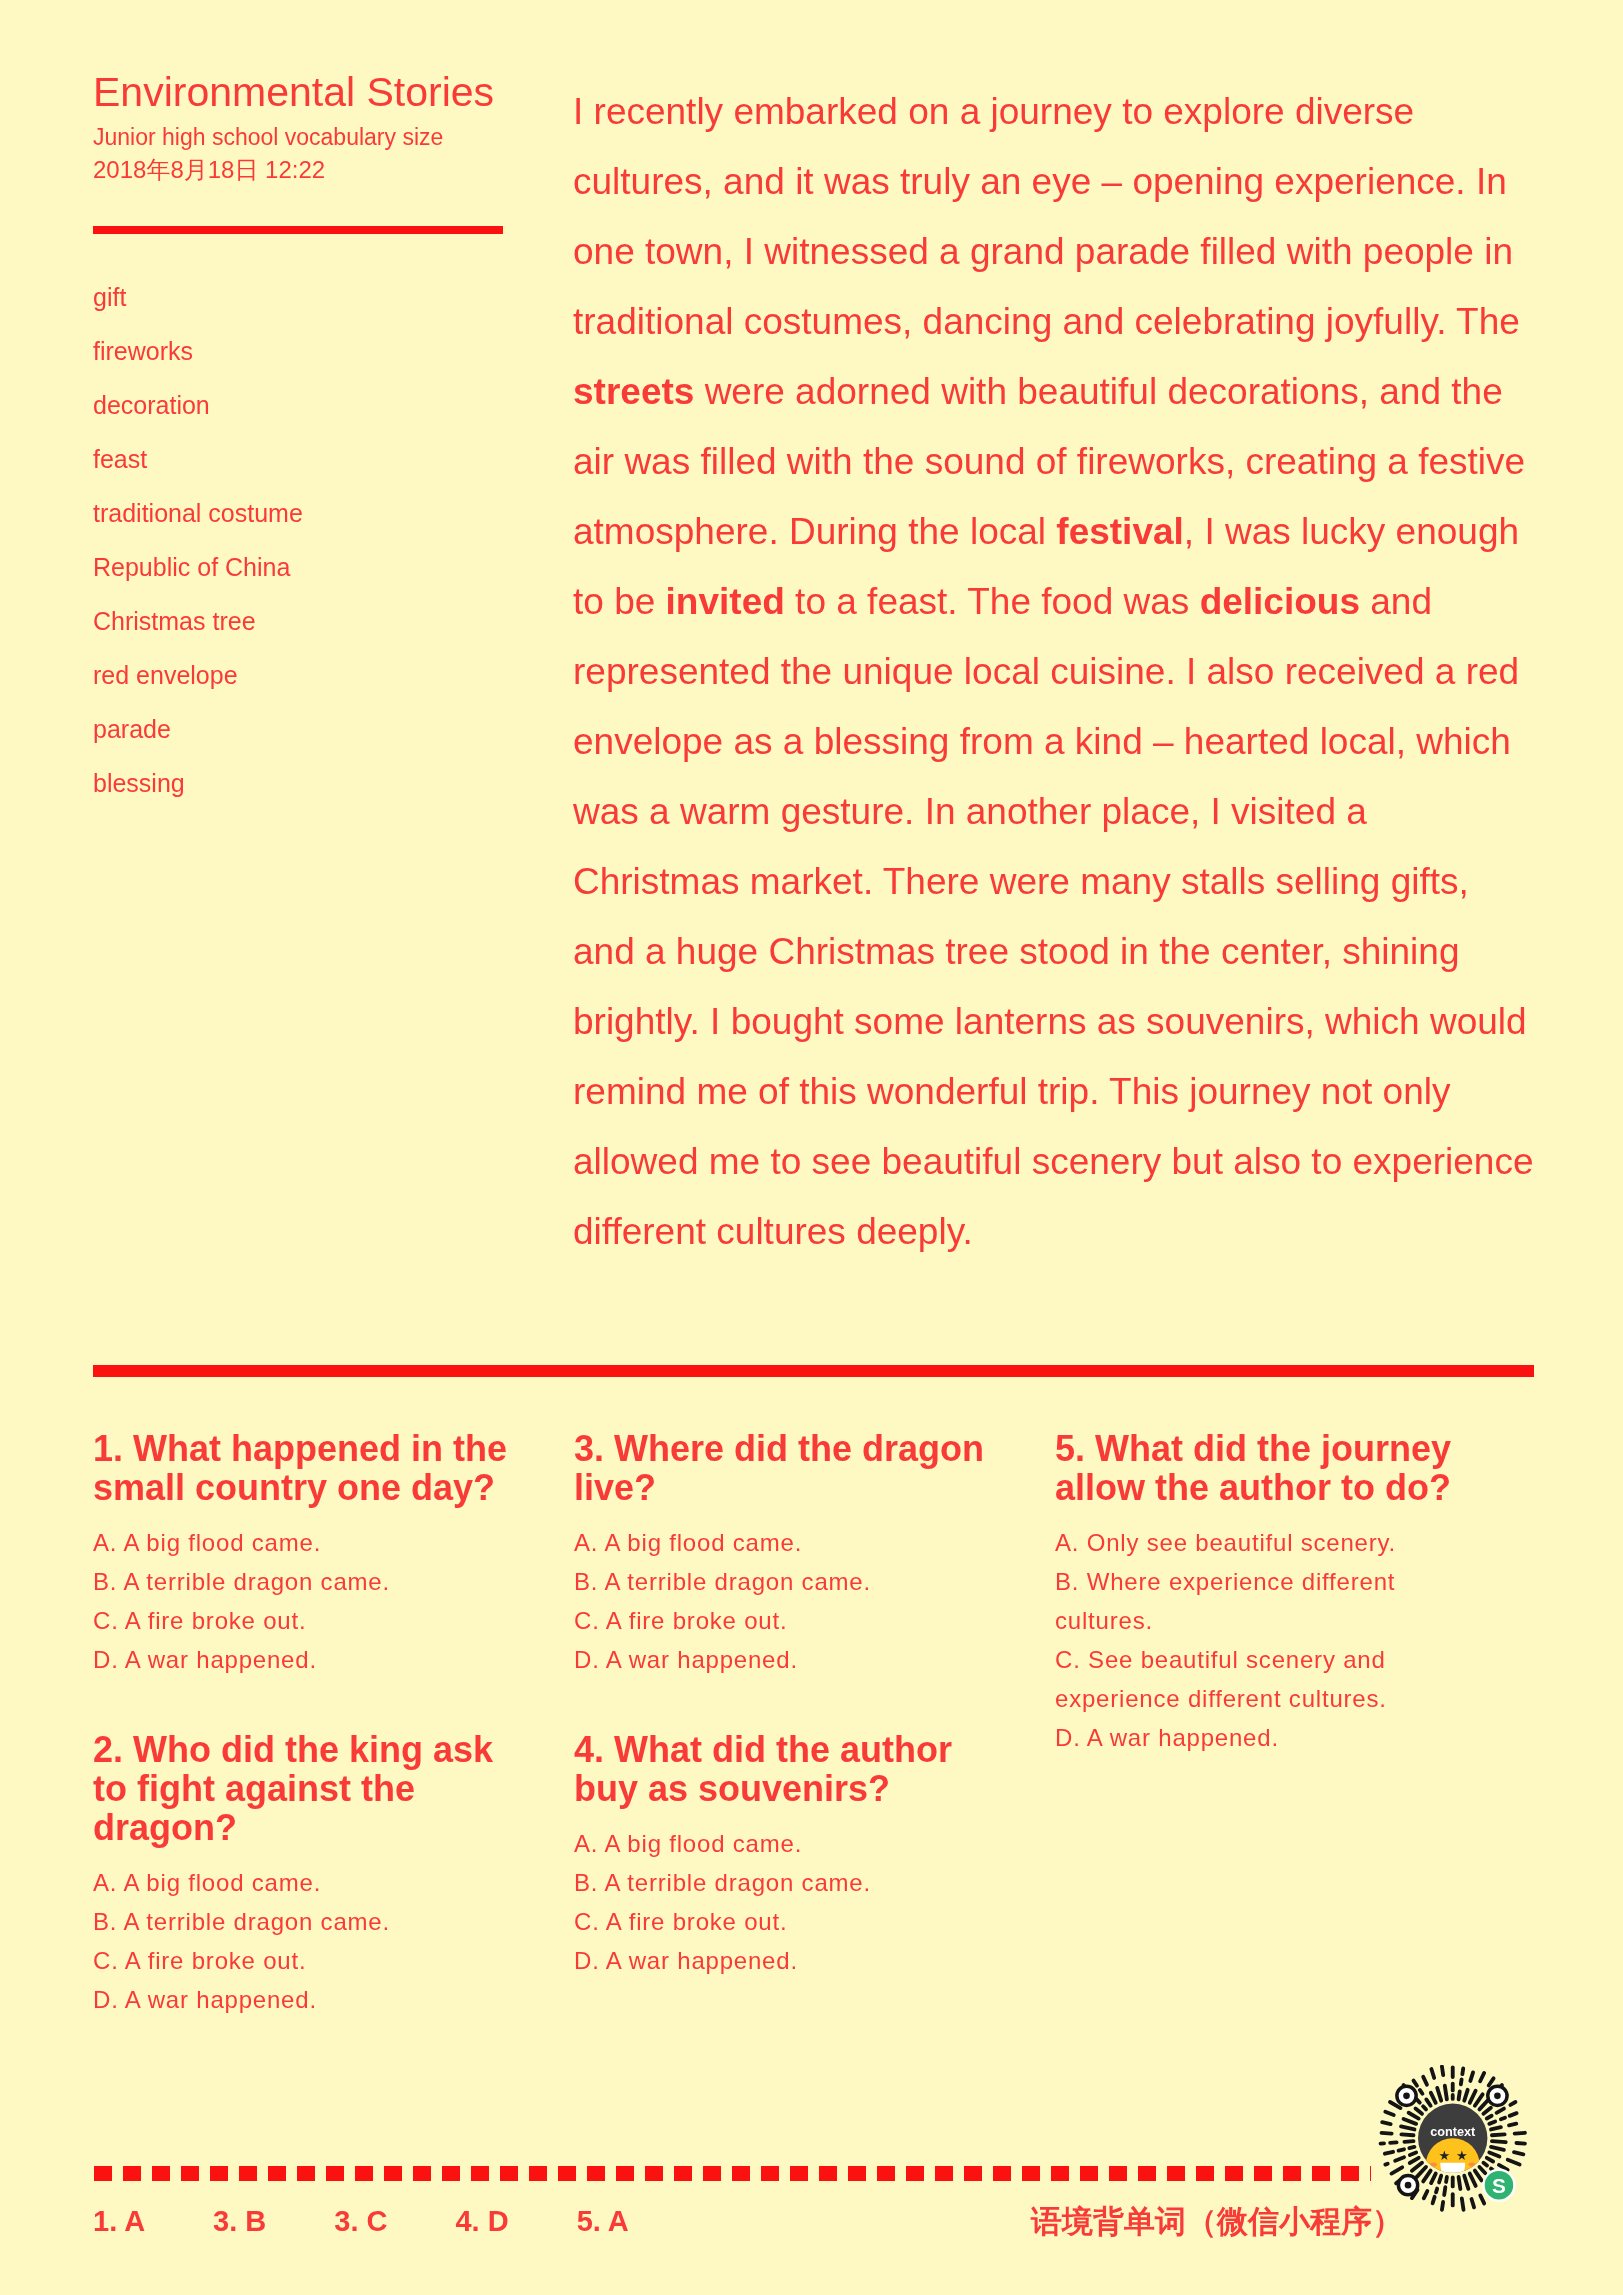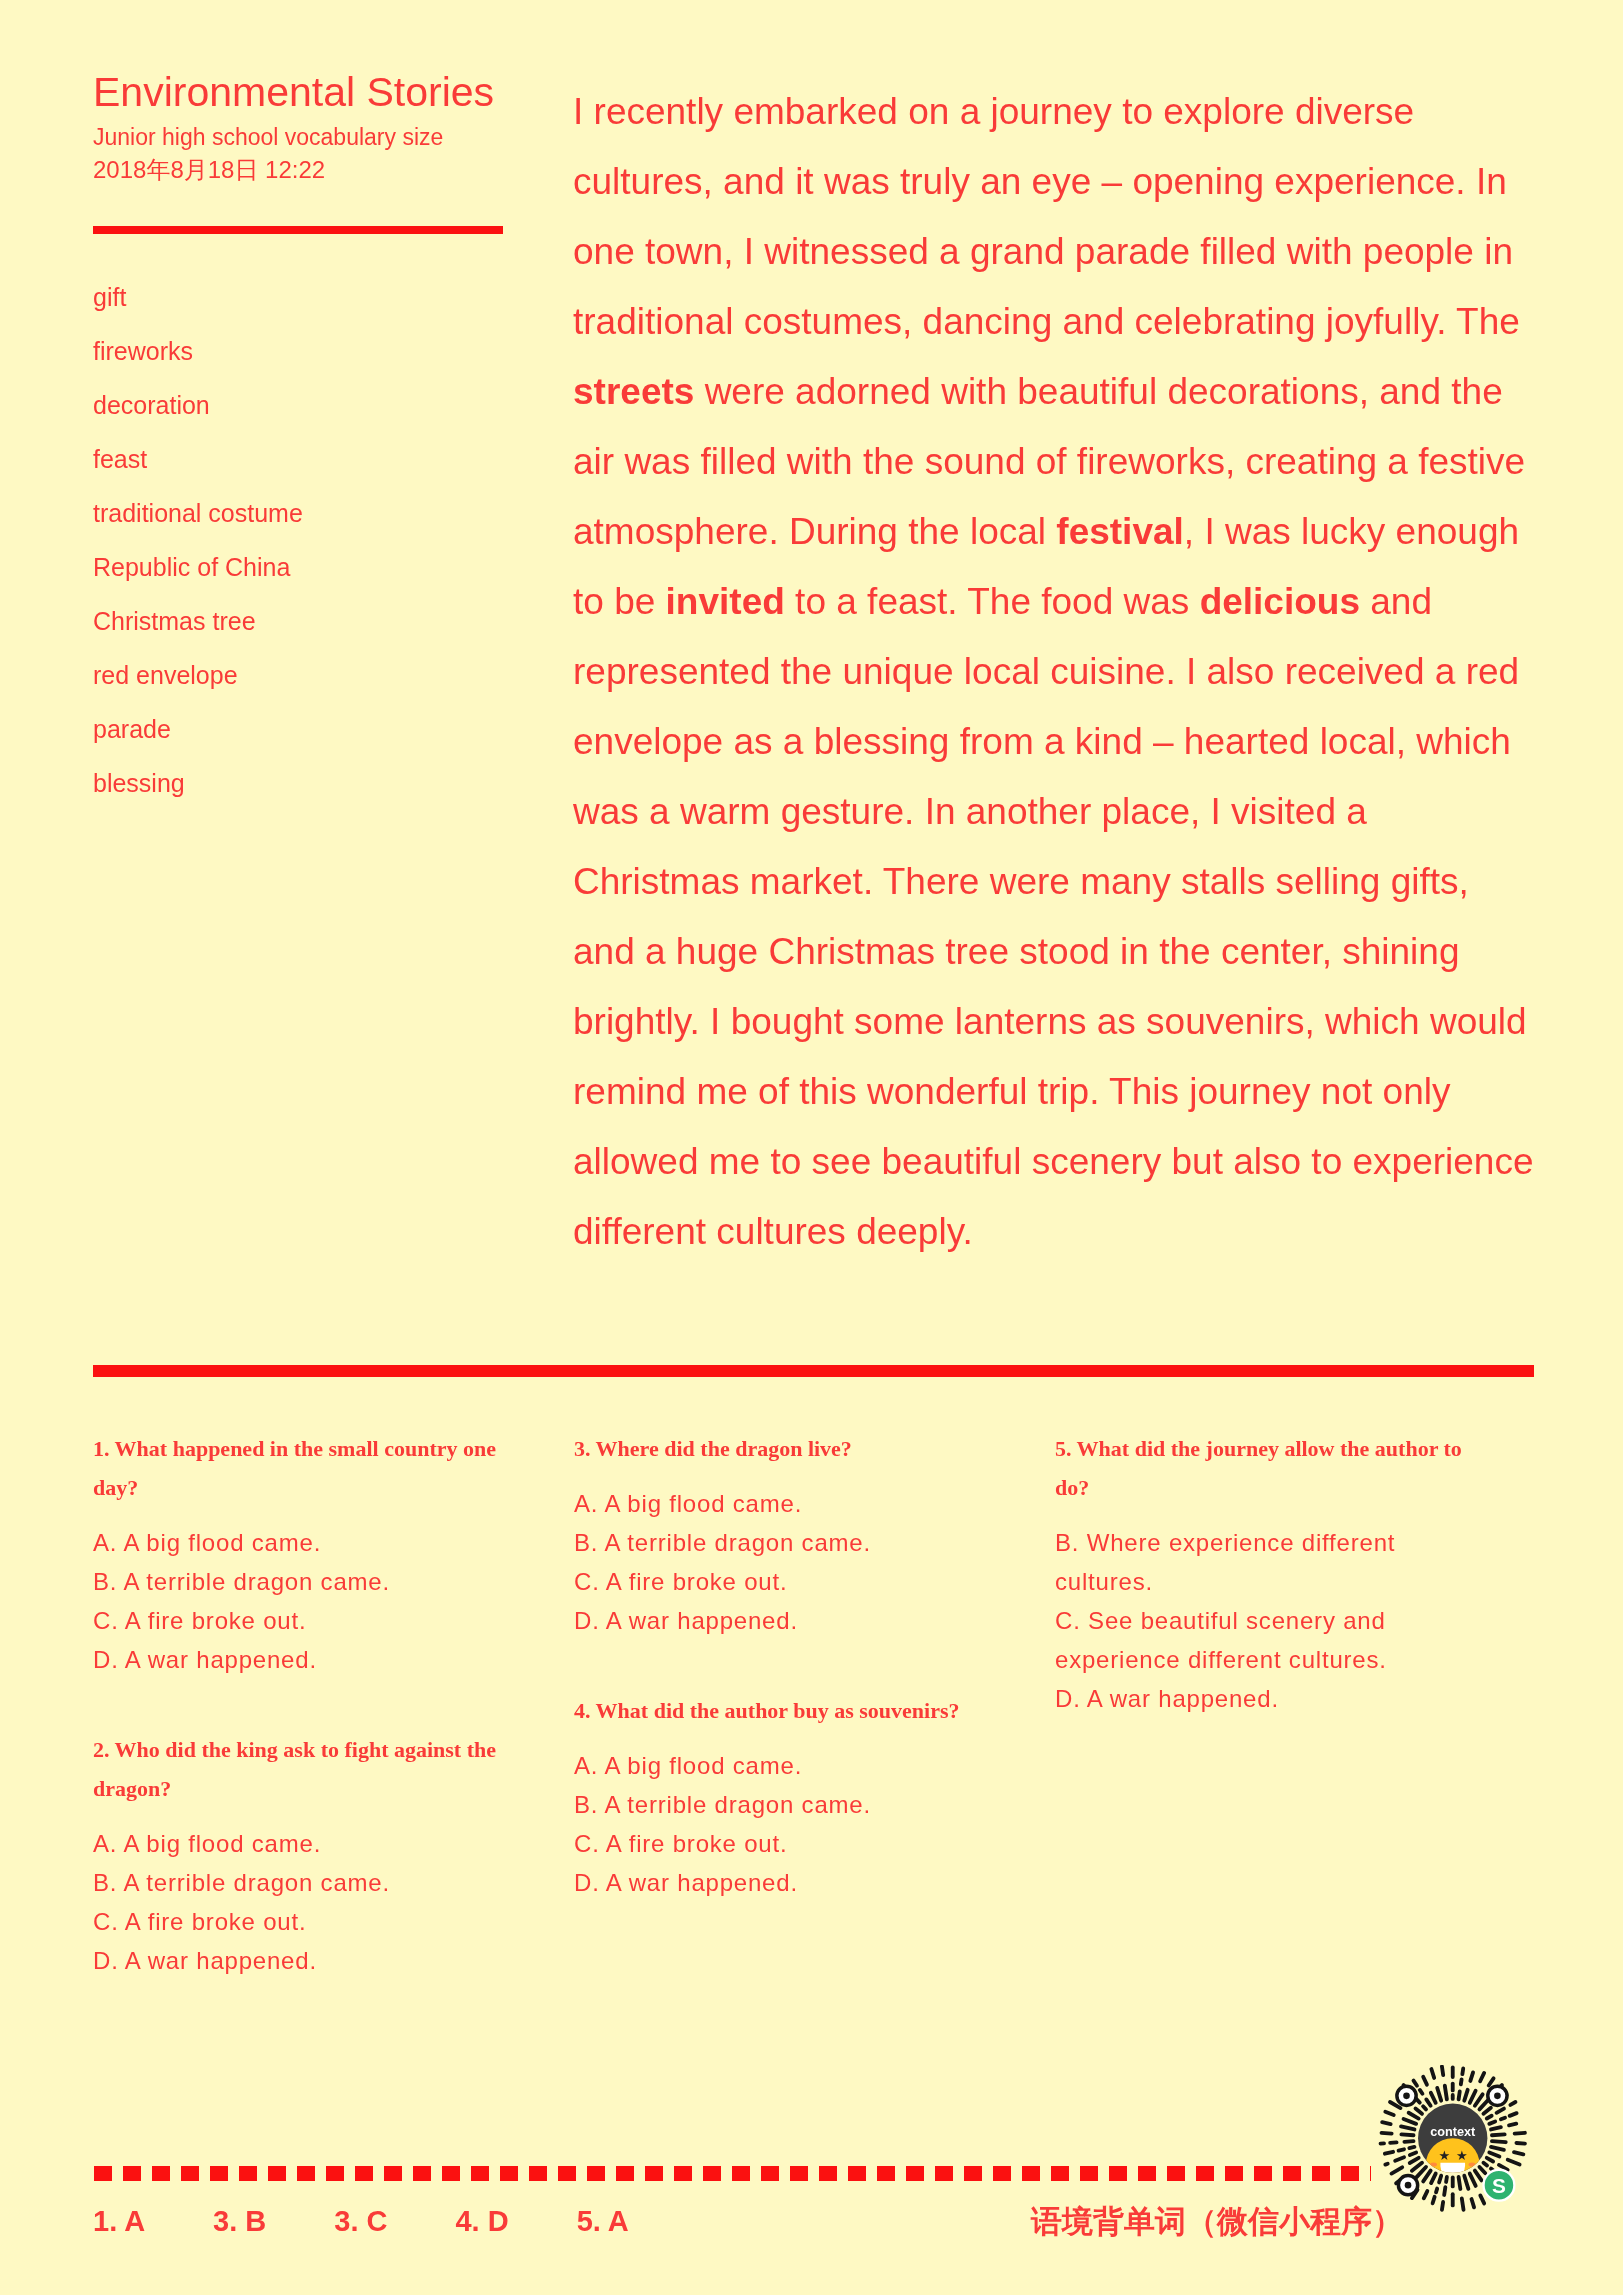--- a/index.html
+++ b/index.html
@@ -27,21 +27,21 @@
   .vocab{position:absolute;left:93px;top:270px;font-size:25px;line-height:54px;}
   
   .passage{position:absolute;left:573px;top:77px;width:966px;font-size:37px;line-height:70px;}
   .passage b{font-weight:bold;}
   
   .section-rule{position:absolute;left:93px;top:1365px;width:1441px;height:11.6px;background:var(--line-red);}
   
   .questions{position:absolute;left:93px;top:1429px;width:1394px;display:flex;gap:48px;}
   .q-col{width:433px;flex:0 0 433px;}
   .question{margin-bottom:51px;}
-  .q-heading{font-weight:bold;font-size:22px;line-height:39px;margin:0 0 16px 0;font-family:Liberation Serif, serif;}
+  .q-heading{font-weight:bold;font-size:36px;line-height:39px;margin:0 0 16px 0;}
   .q-option{font-size:24px;line-height:39px;letter-spacing:0.8px;}
   
   .answers-rule{
     position:absolute;left:94px;top:2166px;width:1277px;height:14.7px;
     background:repeating-linear-gradient(to right, var(--line-red) 0 18px, transparent 18px 29px);
   }
   .bottom-row{position:absolute;left:93px;top:2203px;width:1310px;display:flex;justify-content:space-between;align-items:flex-start;}
   .answer-key{display:flex;gap:68px;font-size:29px;line-height:36px;font-weight:bold;}
   .app-name{font-size:31px;line-height:37px;font-weight:bold;}
   
@@ -106,20 +106,21 @@
           <div class="q-heading">4. What did the author buy as souvenirs?</div>
           <div class="q-option">A. A big flood came.</div>
           <div class="q-option">B. A terrible dragon came.</div>
           <div class="q-option">C. A fire broke out.</div>
           <div class="q-option">D. A war happened.</div>
         </div>
       </div>
       <div class="q-col">
         <div class="question">
           <div class="q-heading">5. What did the journey allow the author to do?</div>
+          <div class="q-option">A. Only see beautiful scenery.</div>
           <div class="q-option">B. Where experience different cultures.</div>
           <div class="q-option">C. See beautiful scenery and experience different cultures.</div>
           <div class="q-option">D. A war happened.</div>
         </div>
       </div>
     </div>
 
   <div class="answers-rule"></div>
 
   <div class="bottom-row">

